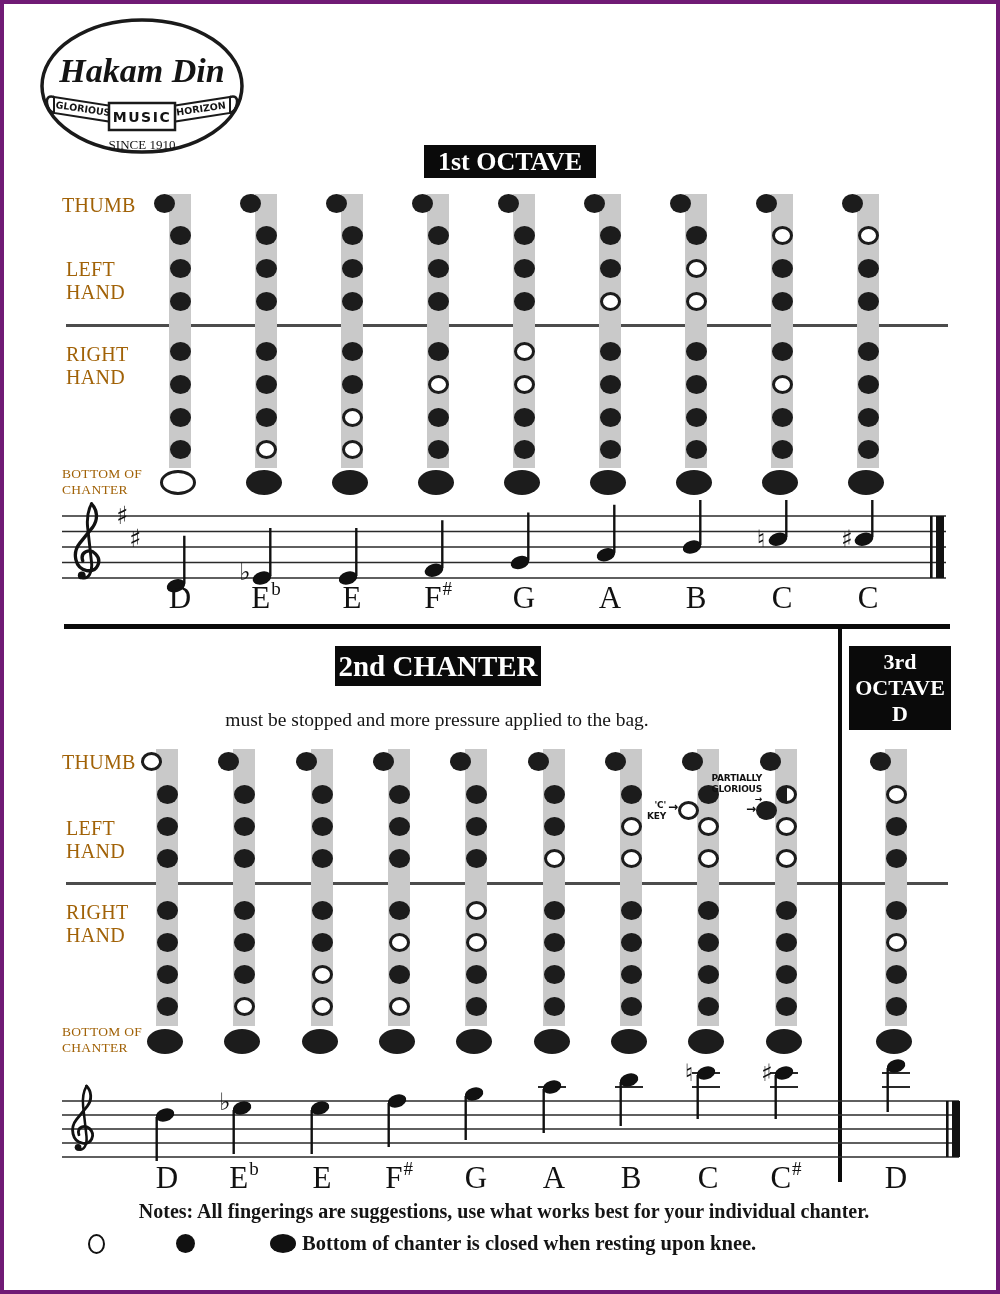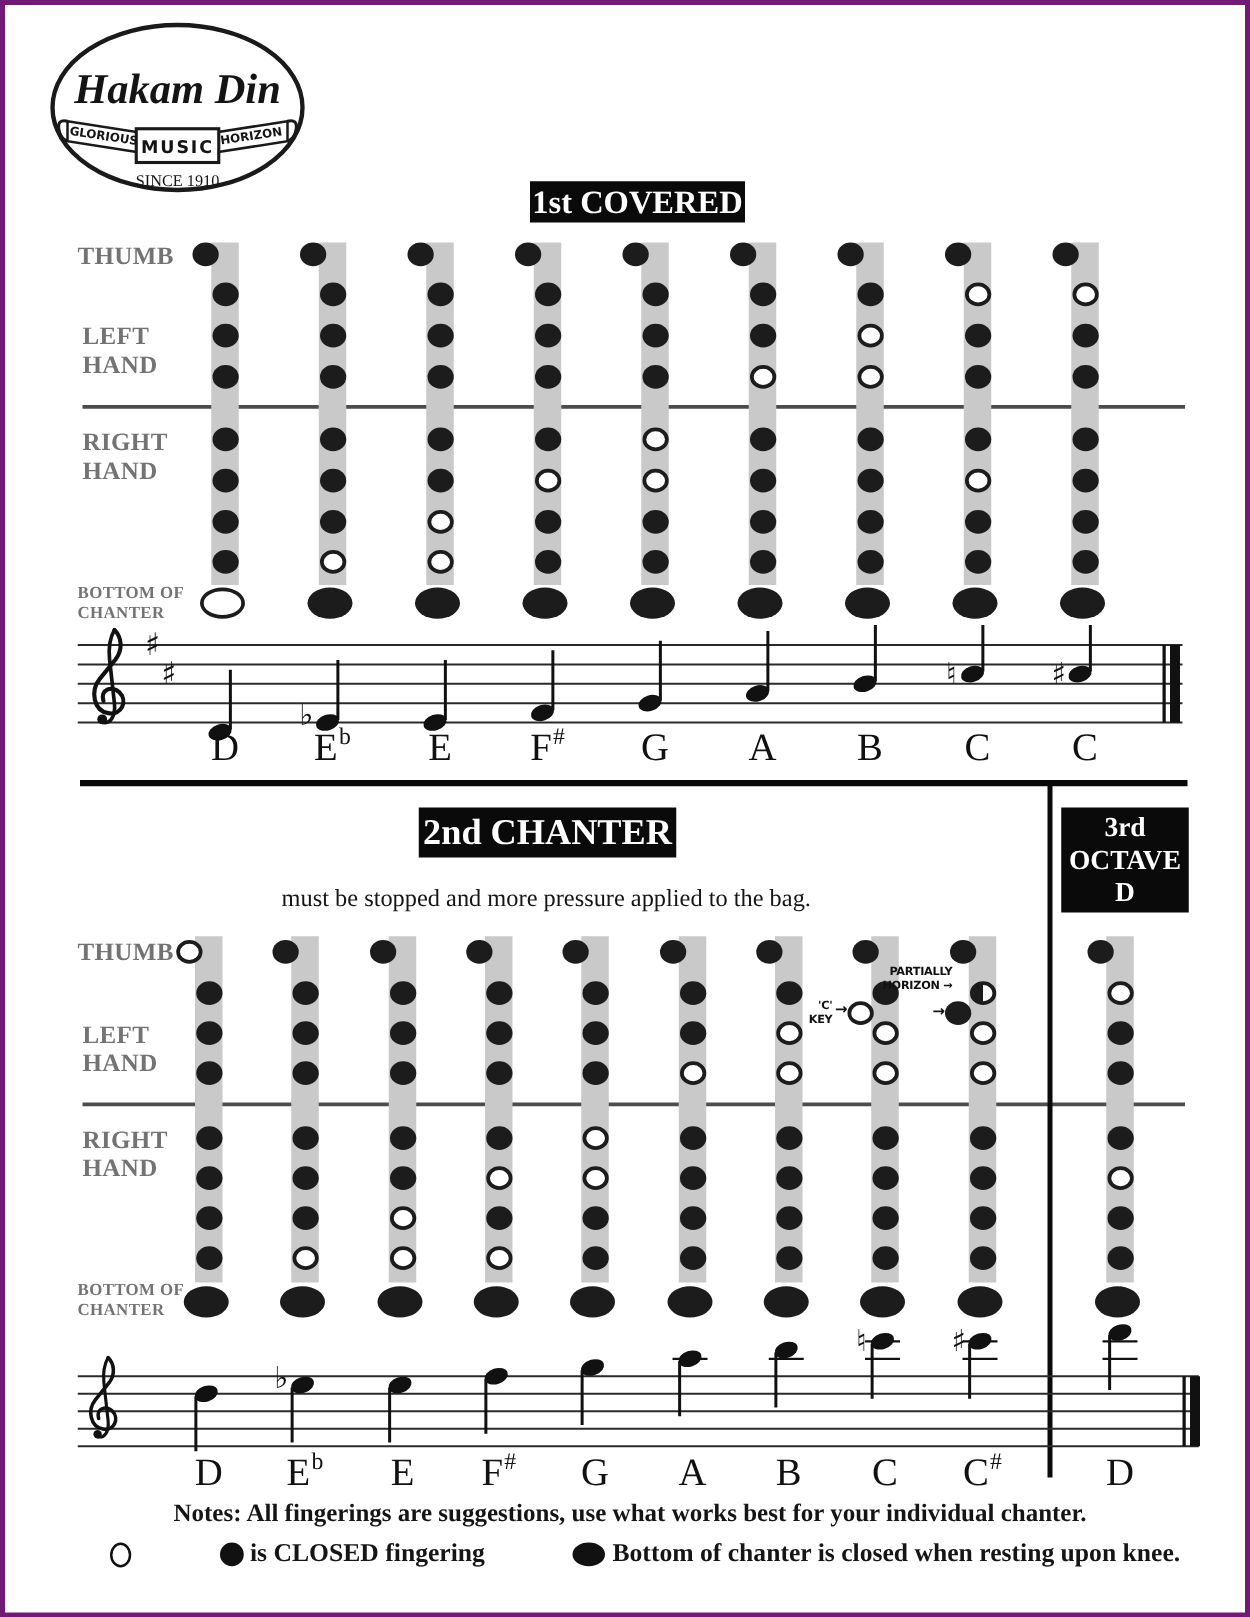--- a/index.html
+++ b/index.html
@@ -7,21 +7,21 @@
         font-family:"Liberation Serif",serif;color:#1a1a1a;border:4px solid #701a75;box-sizing:border-box;}
   .main-title{position:absolute;left:268px;top:52px;width:706px;text-align:center;
         font-family:"DejaVu Sans",sans-serif;font-size:42px;font-weight:400;color:#1c1c1c;letter-spacing:.5px;}
   .octave-box{position:absolute;background:#0a0a0a;color:#fff;font-family:"Liberation Serif",serif;
         font-weight:700;display:flex;align-items:center;justify-content:center;text-align:center;}
   .box1{left:420px;top:141px;width:172px;height:33px;font-size:26px;}
   .box2{left:331px;top:642px;width:206px;height:40px;font-size:29px;}
   .box3{left:845px;top:642px;width:102px;height:84px;font-size:22px;line-height:26px;flex-direction:column;}
   .desc{position:absolute;left:133px;top:683px;width:600px;text-align:center;font-size:19.5px;line-height:22px;color:#151515;}
   .desc2{top:705px;}
-  .side-label{position:absolute;font-weight:700;font-size:20px;letter-spacing:.3px;line-height:23px;color:#737373;}
+  .side-label{position:absolute;font-weight:400;font-size:20px;letter-spacing:.3px;line-height:23px;color:#a16207;}
   .side-label.small{font-size:13.5px;line-height:15.5px;}
   .strip{position:absolute;width:22px;background:#c9c9c9;}
   .dot{position:absolute;width:21px;height:19px;border-radius:50%;box-sizing:border-box;}
   .dot.closed{background:#1c1c1c;}
   .dot.open{background:#fff;border:3px solid #1c1c1c;}
   .dot.half{border:3px solid #1c1c1c;background:linear-gradient(90deg,#1c1c1c 0 50%,#fff 50% 100%);}
   .oval{position:absolute;width:36px;height:25px;border-radius:50%;box-sizing:border-box;}
   .oval.closed{background:#1c1c1c;}
   .oval.open{background:#fff;border:3px solid #1c1c1c;}
   .hand-divider{position:absolute;left:62px;width:882px;height:2.5px;background:#4c4c4c;}
@@ -55,21 +55,21 @@
     <path d="M204,87 q8,-2 7,6 q-1,8 -7,10" fill="none" stroke="#1a1a1a" stroke-width="2.5"></path>
     <rect x="83" y="93" width="66" height="27" fill="#fff" stroke="#1a1a1a" stroke-width="2.5"></rect>
     <text x="57" y="102" text-anchor="middle" transform="rotate(8.5 57 99)" font-family="DejaVu Sans, sans-serif" font-weight="700" font-size="9.5" fill="#141414">GLORIOUS</text>
     <text x="116" y="112" text-anchor="middle" font-family="DejaVu Sans, sans-serif" font-weight="700" font-size="14" letter-spacing="1.5" fill="#141414">MUSIC</text>
     <text x="175" y="102" text-anchor="middle" transform="rotate(-8.5 175 99)" font-family="DejaVu Sans, sans-serif" font-weight="700" font-size="9.5" fill="#141414">HORIZON</text>
     <text x="116" y="139" text-anchor="middle" font-family="Liberation Serif, serif" font-size="13" fill="#141414">SINCE 1910</text>
   </svg>
 
 
   <div class="octave-box box1">
-    <span>1st COVERED</span>
+    <span>1st OCTAVE</span>
   </div>
   <div class="octave-box box2">
     <span>2nd CHANTER</span>
   </div>
   <div class="octave-box box3">
     <span>3rd</span>
     <span>OCTAVE</span>
     <span>D</span>
   </div>
 
@@ -304,21 +304,21 @@
       <div class="dot closed" style="left: 881.5px; top: 960.5px;"></div>
       <div class="dot closed" style="left: 881.5px; top: 992.5px;"></div>
       <div class="oval closed" style="left: 872px; top: 1024.5px;"></div>
       <div class="cond" style="left: 638px; top: 796px; width: 24px;">
         <div>'C'</div>
         <div>KEY</div>
       </div>
       <div class="arrow" style="left: 664px; top: 796px;">→</div>
       <div class="cond" style="left: 700px; top: 769px; width: 58px;">
         <div>PARTIALLY</div>
-        <div>HORIZON →</div>
+        <div>GLORIOUS →</div>
       </div>
       <div class="arrow" style="left: 742px; top: 798px;">→</div>
     </div>
 
   <svg id="staff1" class="staff" style="left:58px;top:496px;" width="890" height="116" viewBox="0 0 890 116">
       <line x1="0" y1="16" x2="884" y2="16" stroke="#2a2a2a" stroke-width="1.6"></line>
       <line x1="0" y1="31.5" x2="884" y2="31.5" stroke="#2a2a2a" stroke-width="1.6"></line>
       <line x1="0" y1="47" x2="884" y2="47" stroke="#2a2a2a" stroke-width="1.6"></line>
       <line x1="0" y1="62.5" x2="884" y2="62.5" stroke="#2a2a2a" stroke-width="1.6"></line>
       <line x1="0" y1="78" x2="884" y2="78" stroke="#2a2a2a" stroke-width="1.6"></line>
@@ -421,18 +421,17 @@
       <div class="note-letter" style="left: 704px; top: 1156px;">C</div>
       <div class="note-letter" style="left: 782px; top: 1156px;">C<sup>#</sup></div>
       <div class="note-letter" style="left: 892px; top: 1156px;">D</div>
     </div>
 
   <div class="footer-note">Notes: All fingerings are suggestions, use what works best for your individual chanter.</div>
   <div class="legend">
     <span class="sym open-circle"></span>
     <span class="gap1"></span>
     <span class="sym closed-circle"></span>
-    <span>is CLOSED fingering</span>
     <span class="gap2"></span>
     <span class="sym closed-oval"></span>
     <span>Bottom of chanter is closed when resting upon knee.</span>
   </div>
 </div>
 
 </body></html>

